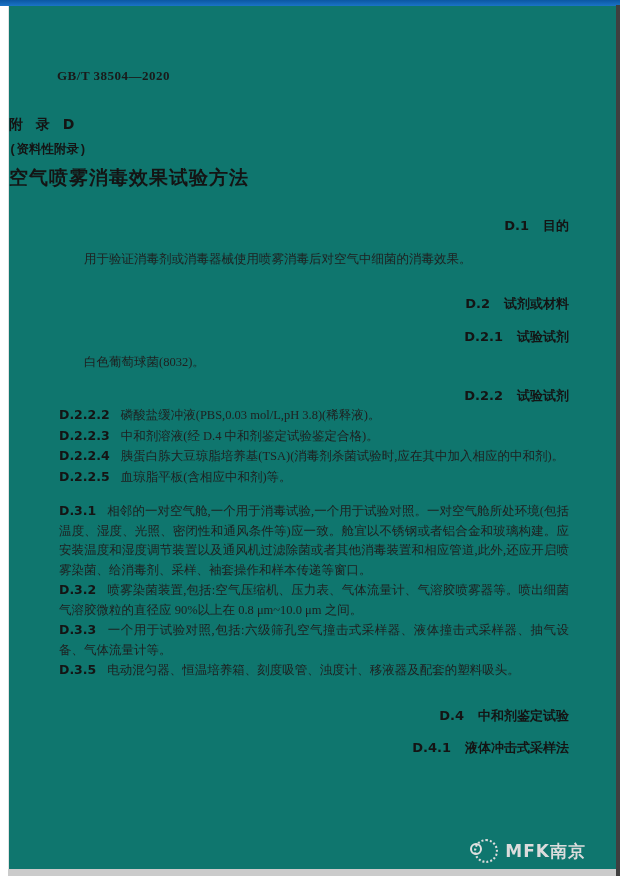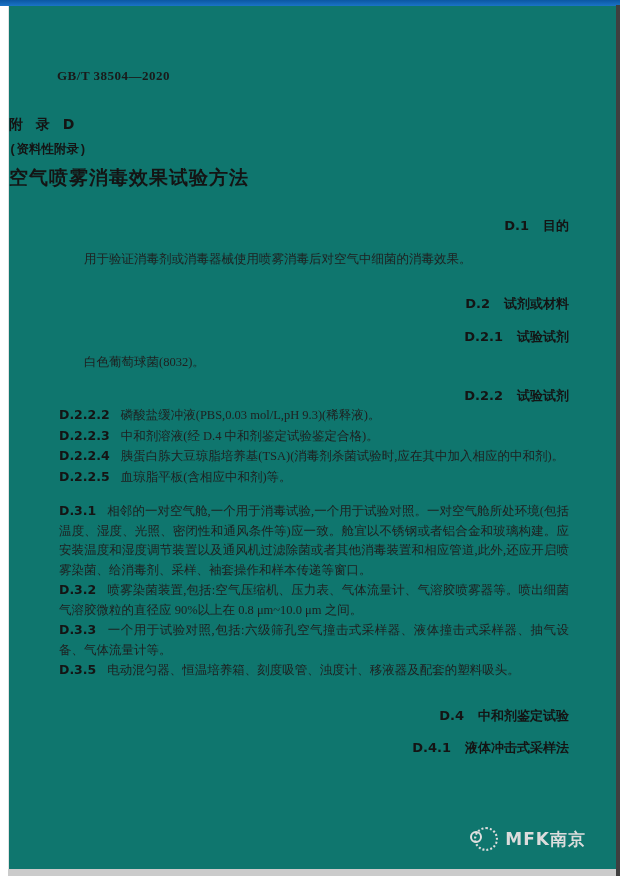--- a/index.html
+++ b/index.html
@@ -73,21 +73,21 @@
   .mt-par2 { margin-top: 7px;  }
 
   .para { text-indent: 2em; }
 
   .clause .num {
     font-family: "DejaVu Sans", "Liberation Sans", sans-serif;
     font-weight: bold; margin-right: 11px; color: #141414;
   }
 
   .watermark {
-    position: absolute; right: 30px; bottom: 18px;
+    position: absolute; right: 30px; bottom: 6px;
     display: flex; align-items: center; gap: 7px;
     color: #dadada; user-select: none;
   }
   .wm-logo {
     position: relative; width: 24px; height: 24px;
     border: 2px dotted #dcdcdc; border-radius: 50%;
     display: inline-block;
   }
   .wm-logo::before {
     content: ""; position: absolute; left: -6px; top: 2px;
@@ -130,21 +130,21 @@
     <div class="h-sec mt-sub">
       <span class="num">D.2.1</span><span>试验试剂</span>
     </div>
     <p class="para mt-par2">白色葡萄球菌(8032)。</p>
 
     <div class="h-sec mt-sub">
       <span class="num">D.2.2</span><span>试验试剂</span>
     </div>
 
     <p class="clause">
-      <span class="num">D.2.2.2</span><span>磷酸盐缓冲液(PBS,0.03 mol/L,pH 9.3)(稀释液)。</span>
+      <span class="num">D.2.2.2</span><span>磷酸盐缓冲液(PBS,0.03 mol/L,pH 3.8)(稀释液)。</span>
     </p>
     <p class="clause">
       <span class="num">D.2.2.3</span><span>中和剂溶液(经 D.4 中和剂鉴定试验鉴定合格)。</span>
     </p>
     <p class="clause">
       <span class="num">D.2.2.4</span><span>胰蛋白胨大豆琼脂培养基(TSA)(消毒剂杀菌试验时,应在其中加入相应的中和剂)。</span>
     </p>
     <p class="clause">
       <span class="num">D.2.2.5</span><span>血琼脂平板(含相应中和剂)等。</span>
     </p>

